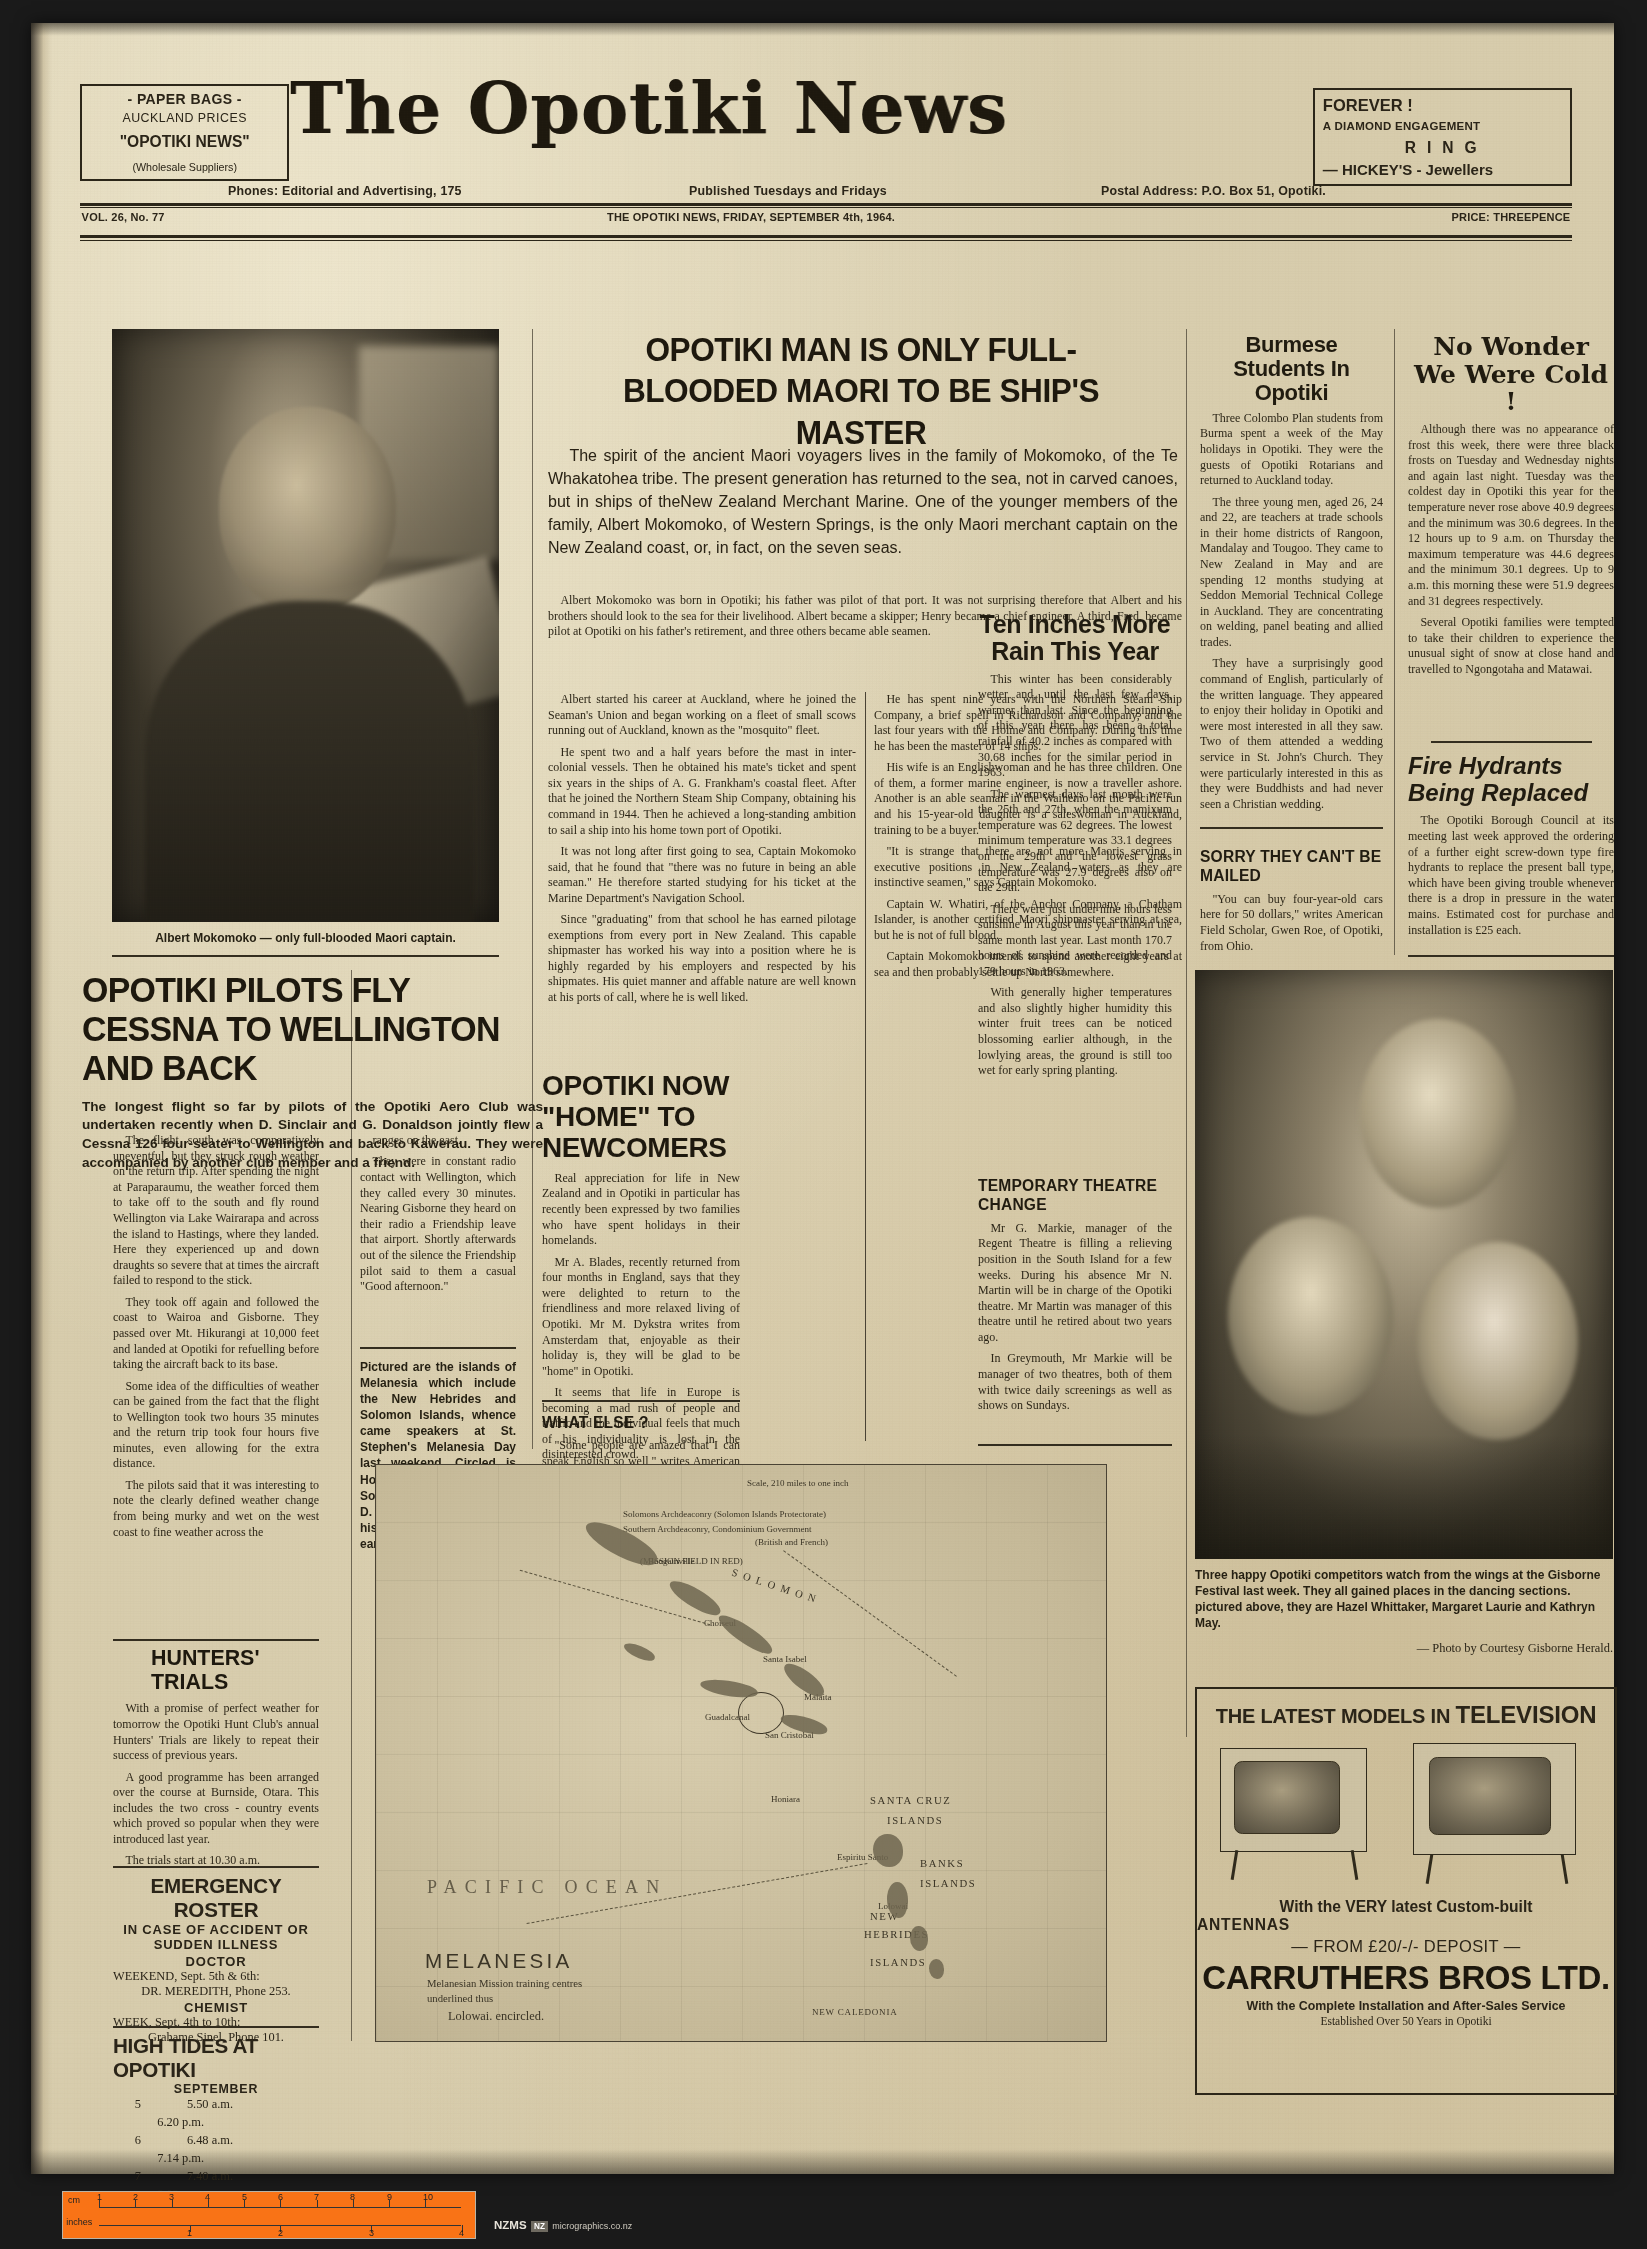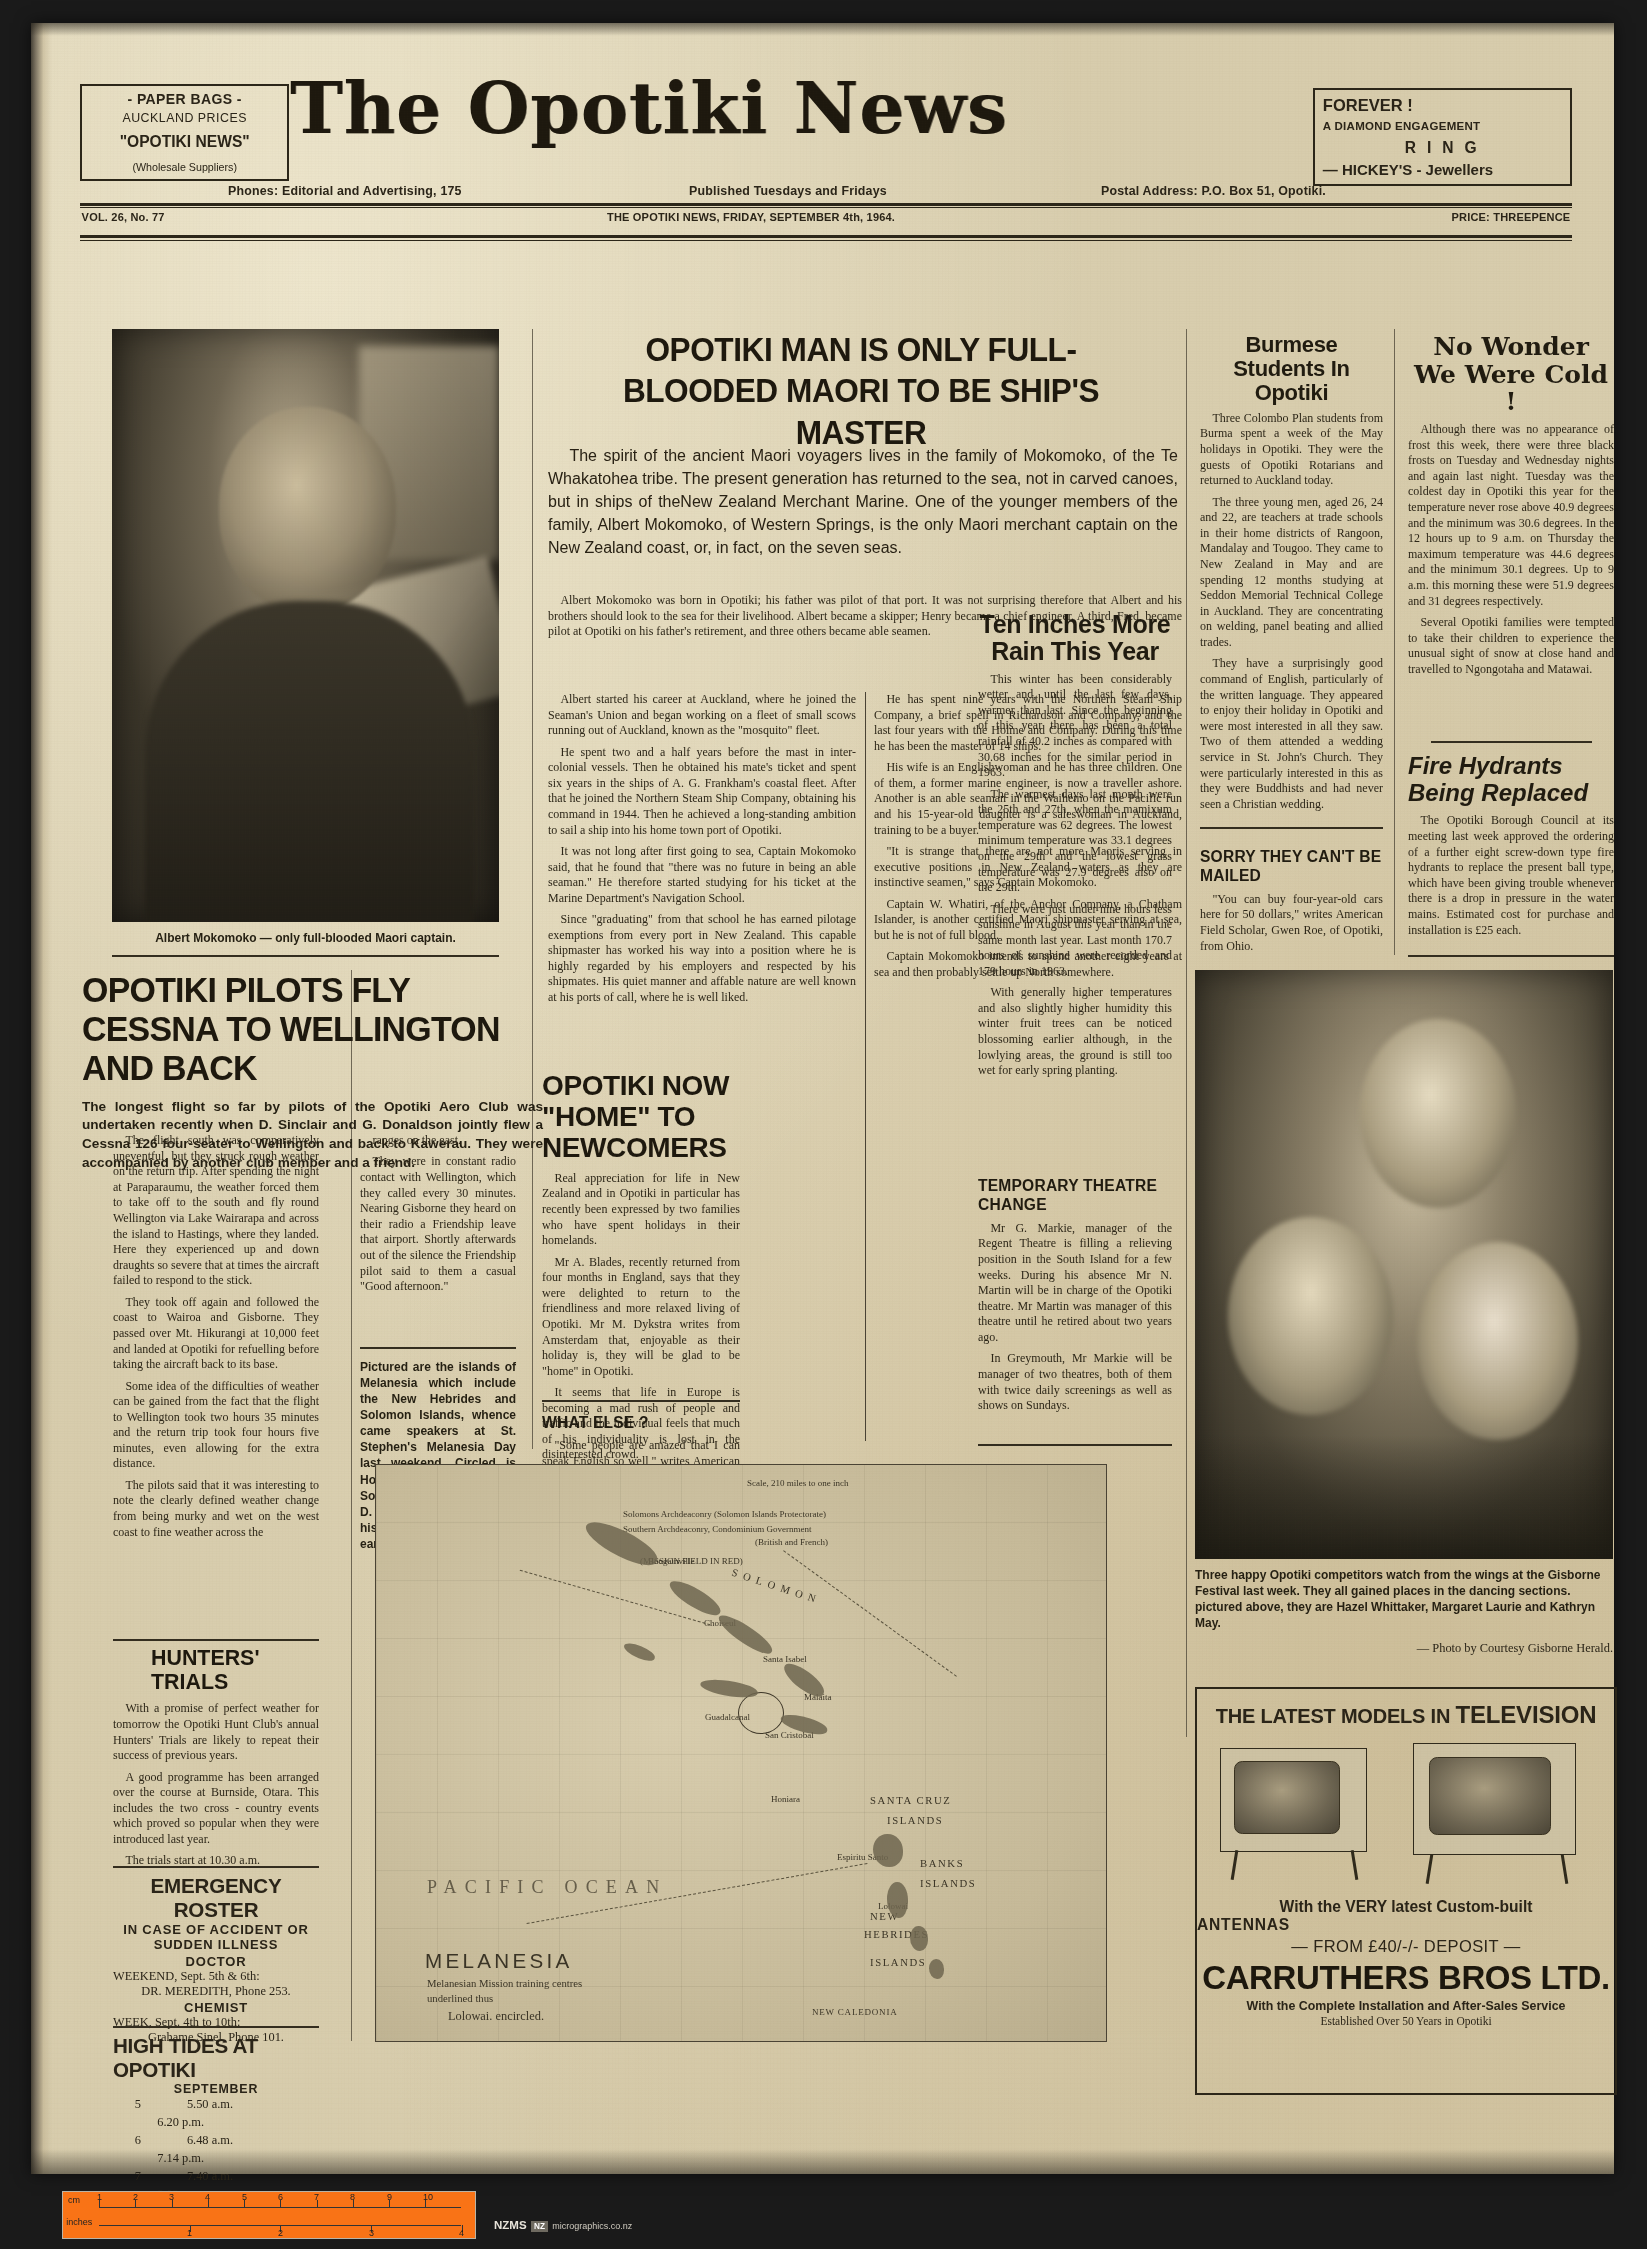--- a/index.html
+++ b/index.html
@@ -542,21 +542,21 @@
 
           <div class="tvset" style="left:216px;top:8.2px;width:161px;height:110px;">
             <div class="tvscreen" style="left:15px;top:13px;width:120px;height:76px;"></div>
           </div>
           <div class="tvleg" style="left:231px;top:119px;height:30px;transform:rotate(9deg);"></div>
           <div class="tvleg" style="left:366px;top:119px;height:30px;transform:rotate(-9deg);"></div>
         </div>
 
         <div class="t2">With the VERY latest Custom-built</div>
         <div class="t3">ANTENNAS</div>
-        <div class="t4">— FROM £40/-/- DEPOSIT —</div>
+        <div class="t4">— FROM £20/-/- DEPOSIT —</div>
         <div class="t5">CARRUTHERS BROS LTD.</div>
         <div class="t6">With the Complete Installation and After-Sales Service</div>
         <div class="t7">Established Over 50 Years in Opotiki</div>
       </div>
 
       <div class="grain"></div>
       <div class="edge-l"></div>
       <div class="edge-t"></div>
       <div class="edge-b"></div>
     </div>

